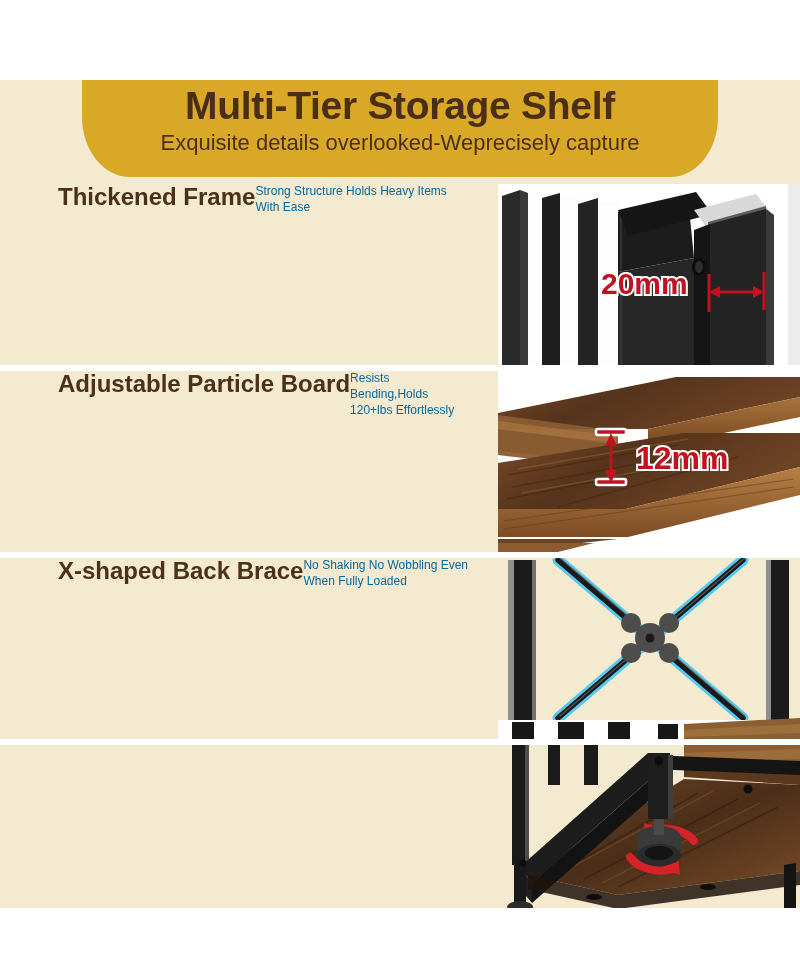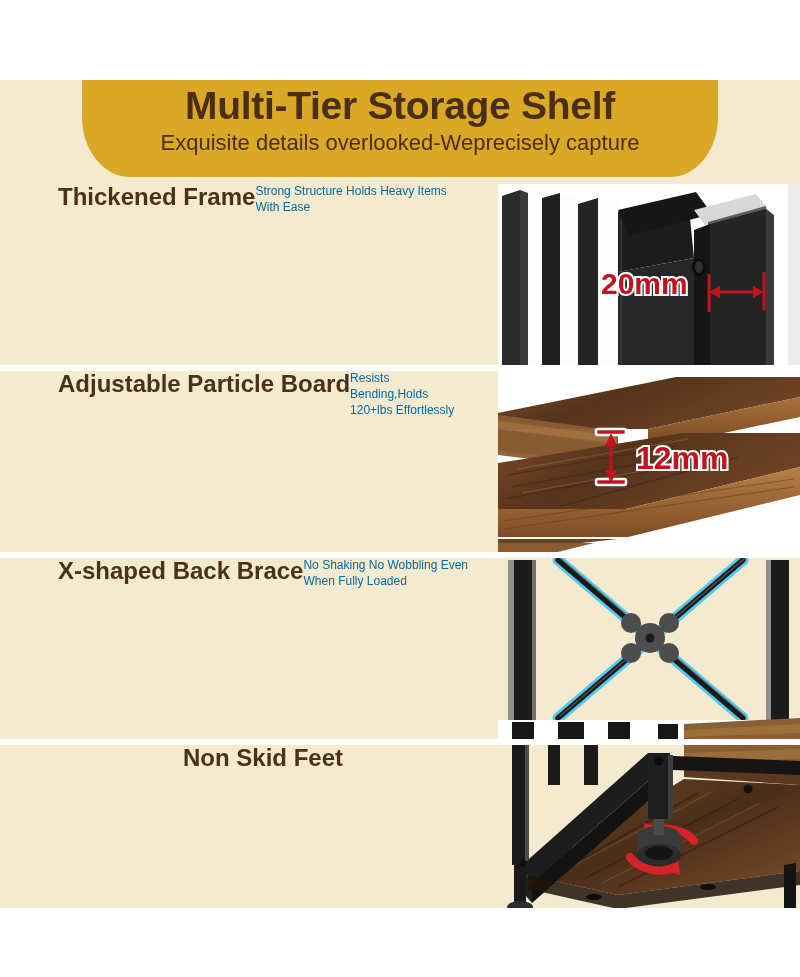--- a/index.html
+++ b/index.html
@@ -294,21 +294,20 @@
           <rect x="110" y="164" width="22" height="17" fill="#171717"></rect>
           <rect x="160" y="166" width="20" height="15" fill="#171717"></rect>
           <path d="M186 166 L302 160 L302 181 L186 181 Z" fill="#8a5f33"></path>
           <path d="M186 172 L302 166 L302 175 L186 179 Z" fill="#a5773f" opacity="0.7"></path>
         </svg>
       </div>
     </div>
 
     <div class="row">
       <div class="row-text">
-        <h2 class="feat-title">Non Skid Feet</h2>
       </div>
       <div class="row-media">
         <svg class="media-svg" viewBox="0 0 302 181" preserveAspectRatio="none">
           <defs>
             <linearGradient id="shelfWood" x1="0" y1="0" x2="1" y2="1">
               <stop offset="0" stop-color="#6d4526"></stop>
               <stop offset="0.5" stop-color="#4b2e19"></stop>
               <stop offset="1" stop-color="#7a4c29"></stop>
             </linearGradient>
           </defs>

